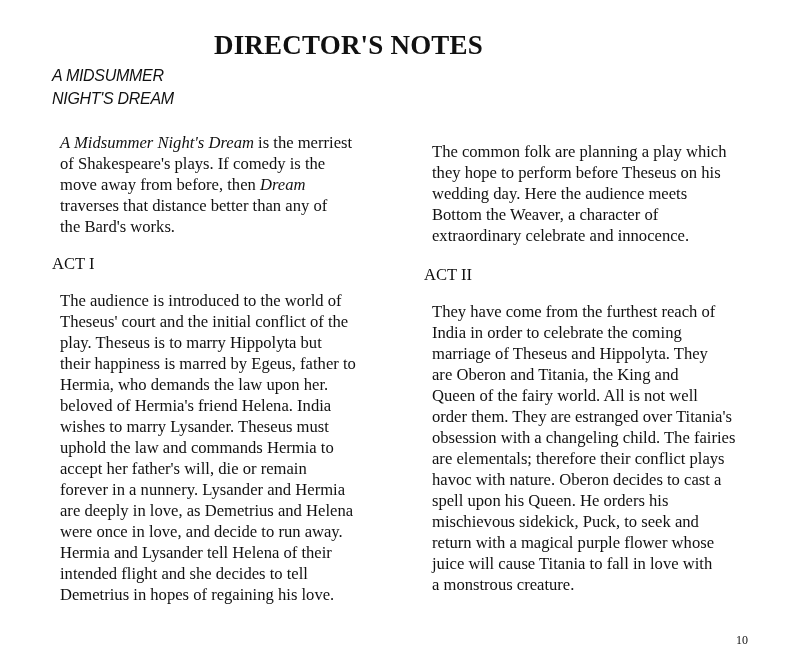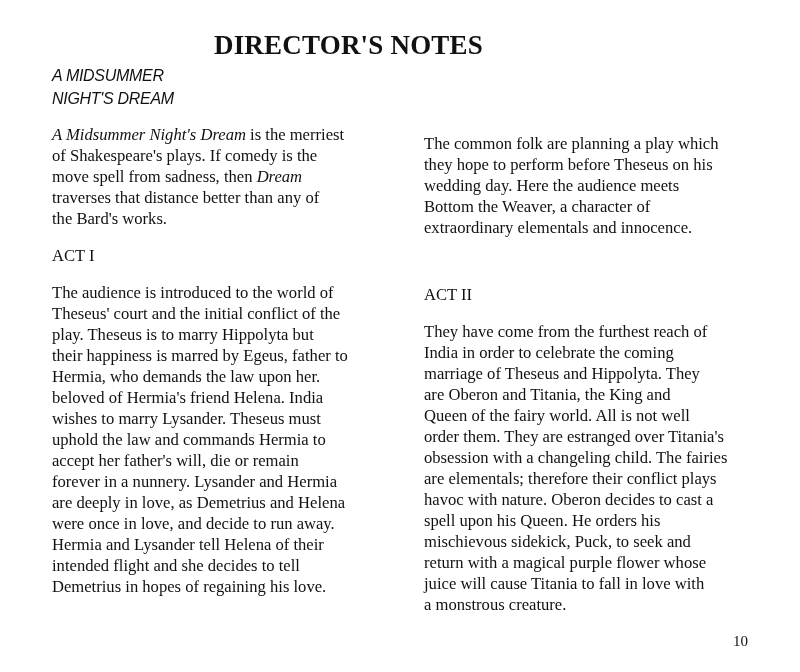--- a/index.html
+++ b/index.html
@@ -37,56 +37,56 @@
       font-family: "Liberation Sans", "DejaVu Sans", sans-serif;
       font-weight: normal;
       letter-spacing: -0.3px;
     }
     .play-title span { display: block; }
     .col {
       position: absolute;
       font-size: 16.6px;
       line-height: 21px;
     }
-    .col p { margin: 0; }
+    .col p { margin: 8px; }
     .col .line { display: block; white-space: nowrap; }
     .col-left { left: 52px; top: 124px; width: 340px; }
     .col-right { left: 424px; top: 133px; width: 340px; }
     .act-heading {
       text-align: left;
       font-size: 16.6px;
       margin: 0;
       font-weight: normal;
     }
     .intro { }
     .act1-heading { margin-top: 16px; margin-bottom: 16px; }
-    .act2-heading { margin-top: 46px; margin-bottom: 16px; }
+    .act2-heading { margin-top: 18px; margin-bottom: 16px; }
     .page-number {
       position: absolute;
       right: 52px;
       top: 633px;
-      font-size: 15px;
+      font-size: 12px;
     }
     em { font-style: italic; }
   </style>
 </head>
 <body>
 
 <h1 class="page-title">DIRECTOR'S NOTES</h1>
 
 <h2 class="play-title">
   <span>A MIDSUMMER</span>
   <span>NIGHT'S DREAM</span>
 </h2>
 
 <div class="col col-left">
   <p class="intro">
     <span class="line"><em>A Midsummer Night's Dream</em><span> is the merriest</span></span>
     <span class="line">of Shakespeare's plays. If comedy is the</span>
-    <span class="line"><span>move spell from sadness, then </span><em>Dream</em></span>
+    <span class="line"><span>move away from before, then </span><em>Dream</em></span>
     <span class="line">traverses that distance better than any of</span>
     <span class="line">the Bard's works.</span>
   </p>
 
   <h3 class="act-heading act1-heading">ACT I</h3>
 
   <p>
     <span class="line">The audience is introduced to the world of</span>
     <span class="line">Theseus' court and the initial conflict of the</span>
     <span class="line">play. Theseus is to marry Hippolyta but</span>
@@ -104,21 +104,21 @@
     <span class="line">Demetrius in hopes of regaining his love.</span>
   </p>
 </div>
 
 <div class="col col-right">
   <p>
     <span class="line">The common folk are planning a play which</span>
     <span class="line">they hope to perform before Theseus on his</span>
     <span class="line">wedding day. Here the audience meets</span>
     <span class="line">Bottom the Weaver, a character of</span>
-    <span class="line">extraordinary elementals and innocence.</span>
+    <span class="line">extraordinary celebrate and innocence.</span>
   </p>
 
   <h3 class="act-heading act2-heading">ACT II</h3>
 
   <p>
     <span class="line">They have come from the furthest reach of</span>
     <span class="line">India in order to celebrate the coming</span>
     <span class="line">marriage of Theseus and Hippolyta. They</span>
     <span class="line">are Oberon and Titania, the King and</span>
     <span class="line">Queen of the fairy world. All is not well</span>

